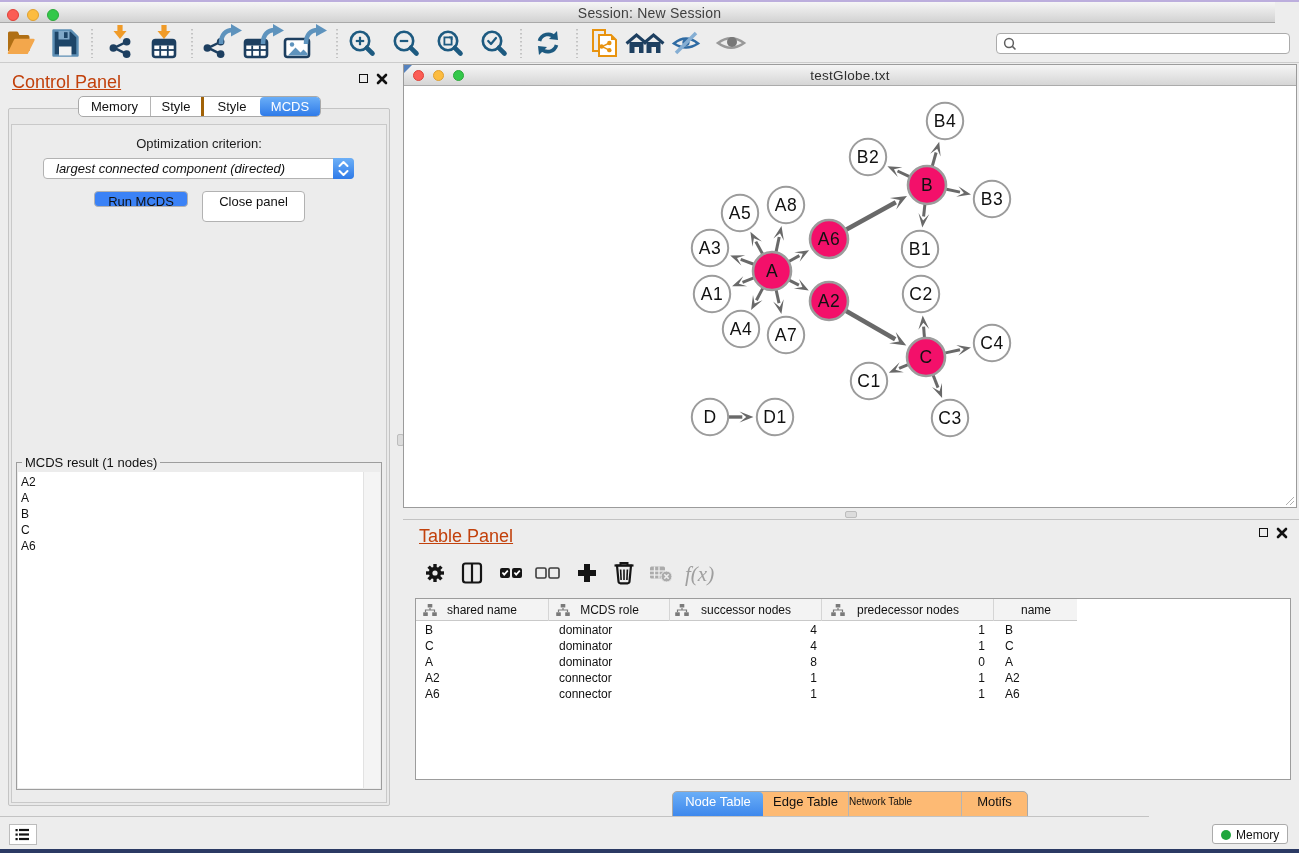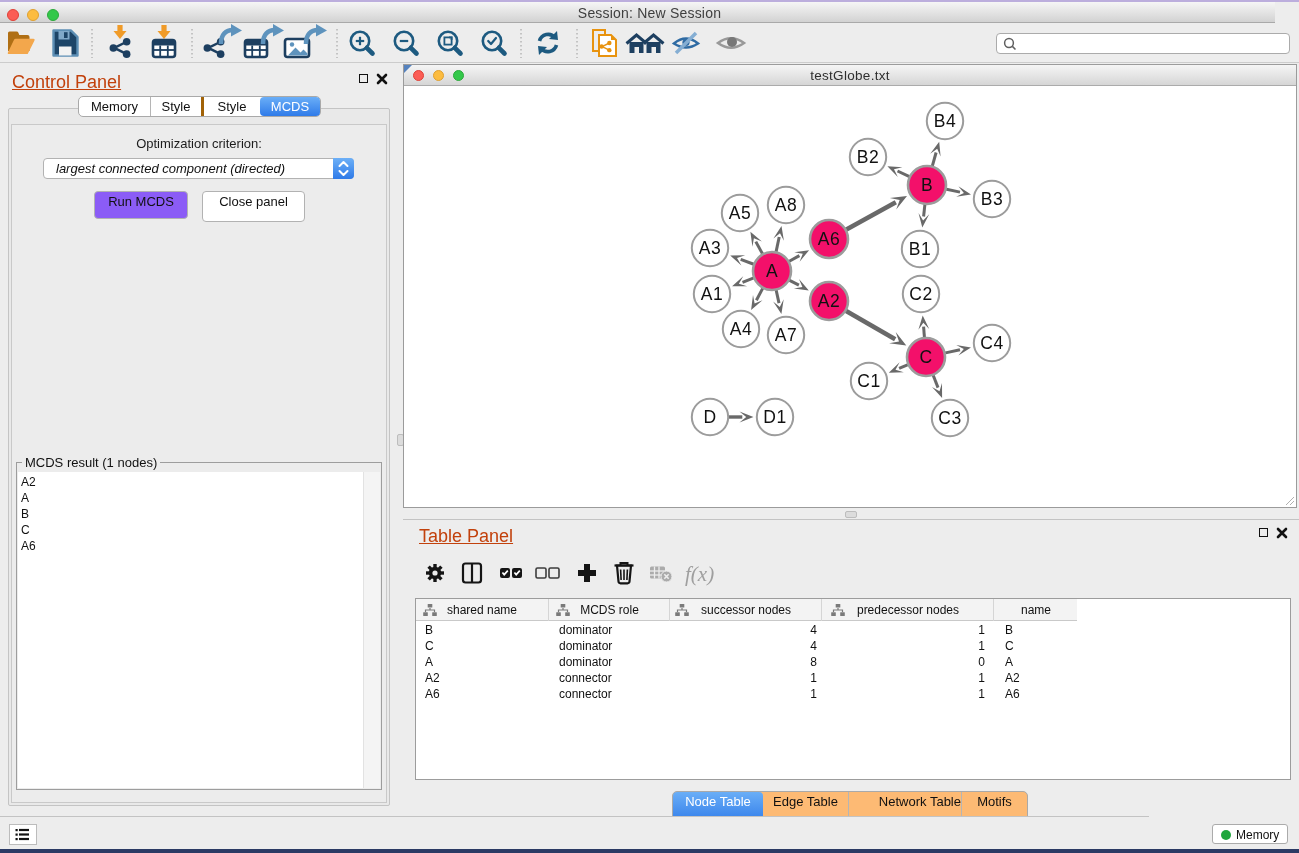--- a/index.html
+++ b/index.html
@@ -190,21 +190,21 @@
   <div class="abs" style="left:43px;top:95px;width:311px;height:21px;background:#fff;border:1px solid #b2b2b2;border-radius:4px;font-style:italic;">
     <div class="abs" style="left:12px;top:2px;font-size:13px;color:#111;">largest connected component (directed)</div>
     <div class="abs" style="right:-1px;top:-1px;width:21px;height:21px;background:linear-gradient(#6db0f7,#2e7ae8);border-radius:0 4px 4px 0;">
       <svg width="21" height="21" viewBox="0 0 21 21">
           <path d="M6.5 8 L10.5 4 L14.5 8" fill="none" stroke="#fff" stroke-width="2" stroke-linecap="round" stroke-linejoin="round"></path>
           <path d="M6.5 13 L10.5 17 L14.5 13" fill="none" stroke="#fff" stroke-width="2" stroke-linecap="round" stroke-linejoin="round"></path>
         </svg>
     </div>
   </div>
 
-  <div class="abs" style="left:94px;top:128px;width:94px;height:28px;background:#8b5cf6;border:1px solid #b2b2b2;border-radius:4px;text-align:center;font-size:13px;line-height:19px;color:#111;">Run MCDS</div>
+  <div class="abs" style="left:94px;top:128px;width:94px;height:16px;background:#3b82f6;border:1px solid #b2b2b2;border-radius:4px;text-align:center;font-size:13px;line-height:19px;color:#111;">Run MCDS</div>
   <div class="abs" style="left:202px;top:128px;width:103px;height:31px;background:#fff;border:1px solid #b2b2b2;border-radius:4px;text-align:center;font-size:13px;line-height:19px;color:#111;">Close panel</div>
 
   <div class="abs" style="left:16px;top:399px;width:366px;height:328px;border:1px solid #9d9d9d;"></div>
   <div class="abs" style="left:22px;top:392px;background:#ececec;padding:0 3px;font-size:13px;color:#111;">MCDS result (1 nodes)</div>
   <div class="abs" style="left:18px;top:409px;width:362px;height:316px;background:#fff;"></div>
   <div class="abs" style="left:363px;top:409px;width:17px;height:316px;background:#f4f4f4;border-left:1px solid #e2e2e2;"></div>
   <div class="abs txt12" style="left:21px;top:411px;line-height:16px;">A2<br>A<br>B<br>C<br>A6</div>
 </div>
 
 <div class="abs" style="left:397px;top:434px;width:7px;height:12px;background:#dcdcdc;border:1px solid #bdbdbd;border-radius:2px;"></div>
@@ -454,21 +454,21 @@
 <span class="abs" style="left:143px;top:1px;">connector</span>
 <span class="abs" style="left:340px;top:1px;width:61px;text-align:right;">1</span>
 <span class="abs" style="left:500px;top:1px;width:69px;text-align:right;">1</span>
 <span class="abs" style="left:589px;top:1px;">A6</span>
 </div>
   </div>
 
   <div class="abs" style="left:269px;top:271px;height:34px;display:flex;border:1px solid #a9a9a9;border-radius:5px;background:#fdba74;">
     <div style="width:90px;text-align:center;font-size:13px;line-height:19px;color:#fff;background:linear-gradient(#6aaef7,#2f7be9);border-radius:4px;">Node Table</div>
     <div style="width:86px;text-align:center;font-size:13px;line-height:19px;color:#111;border-right:1px solid #b5b5b5;">Edge Table</div>
-    <div style="width:113px;text-align:right;font-size:13px;line-height:19px;color:#111;border-right:1px solid #b5b5b5;">Network Table</div>
+    <div style="width:113px;text-align:left;font-size:10px;line-height:19px;color:#111;border-right:1px solid #b5b5b5;">Network Table</div>
     <div style="width:65px;text-align:center;font-size:13px;line-height:19px;color:#111;">Motifs</div>
   </div>
 </div>
 
 <div class="abs" style="left:0;top:816px;width:1149px;height:33px;background:#ededed;border-top:1px solid #c3c3c3;">
   <div class="abs" style="left:9px;top:7px;width:28px;height:21px;background:#fff;border:1px solid #bcbcbc;">
     <svg width="26" height="19" viewBox="0 0 26 19">
         <g stroke="#111" stroke-width="2.2">
           <line x1="9" y1="5" x2="19" y2="5"></line>
           <line x1="9" y1="9.5" x2="19" y2="9.5"></line>

